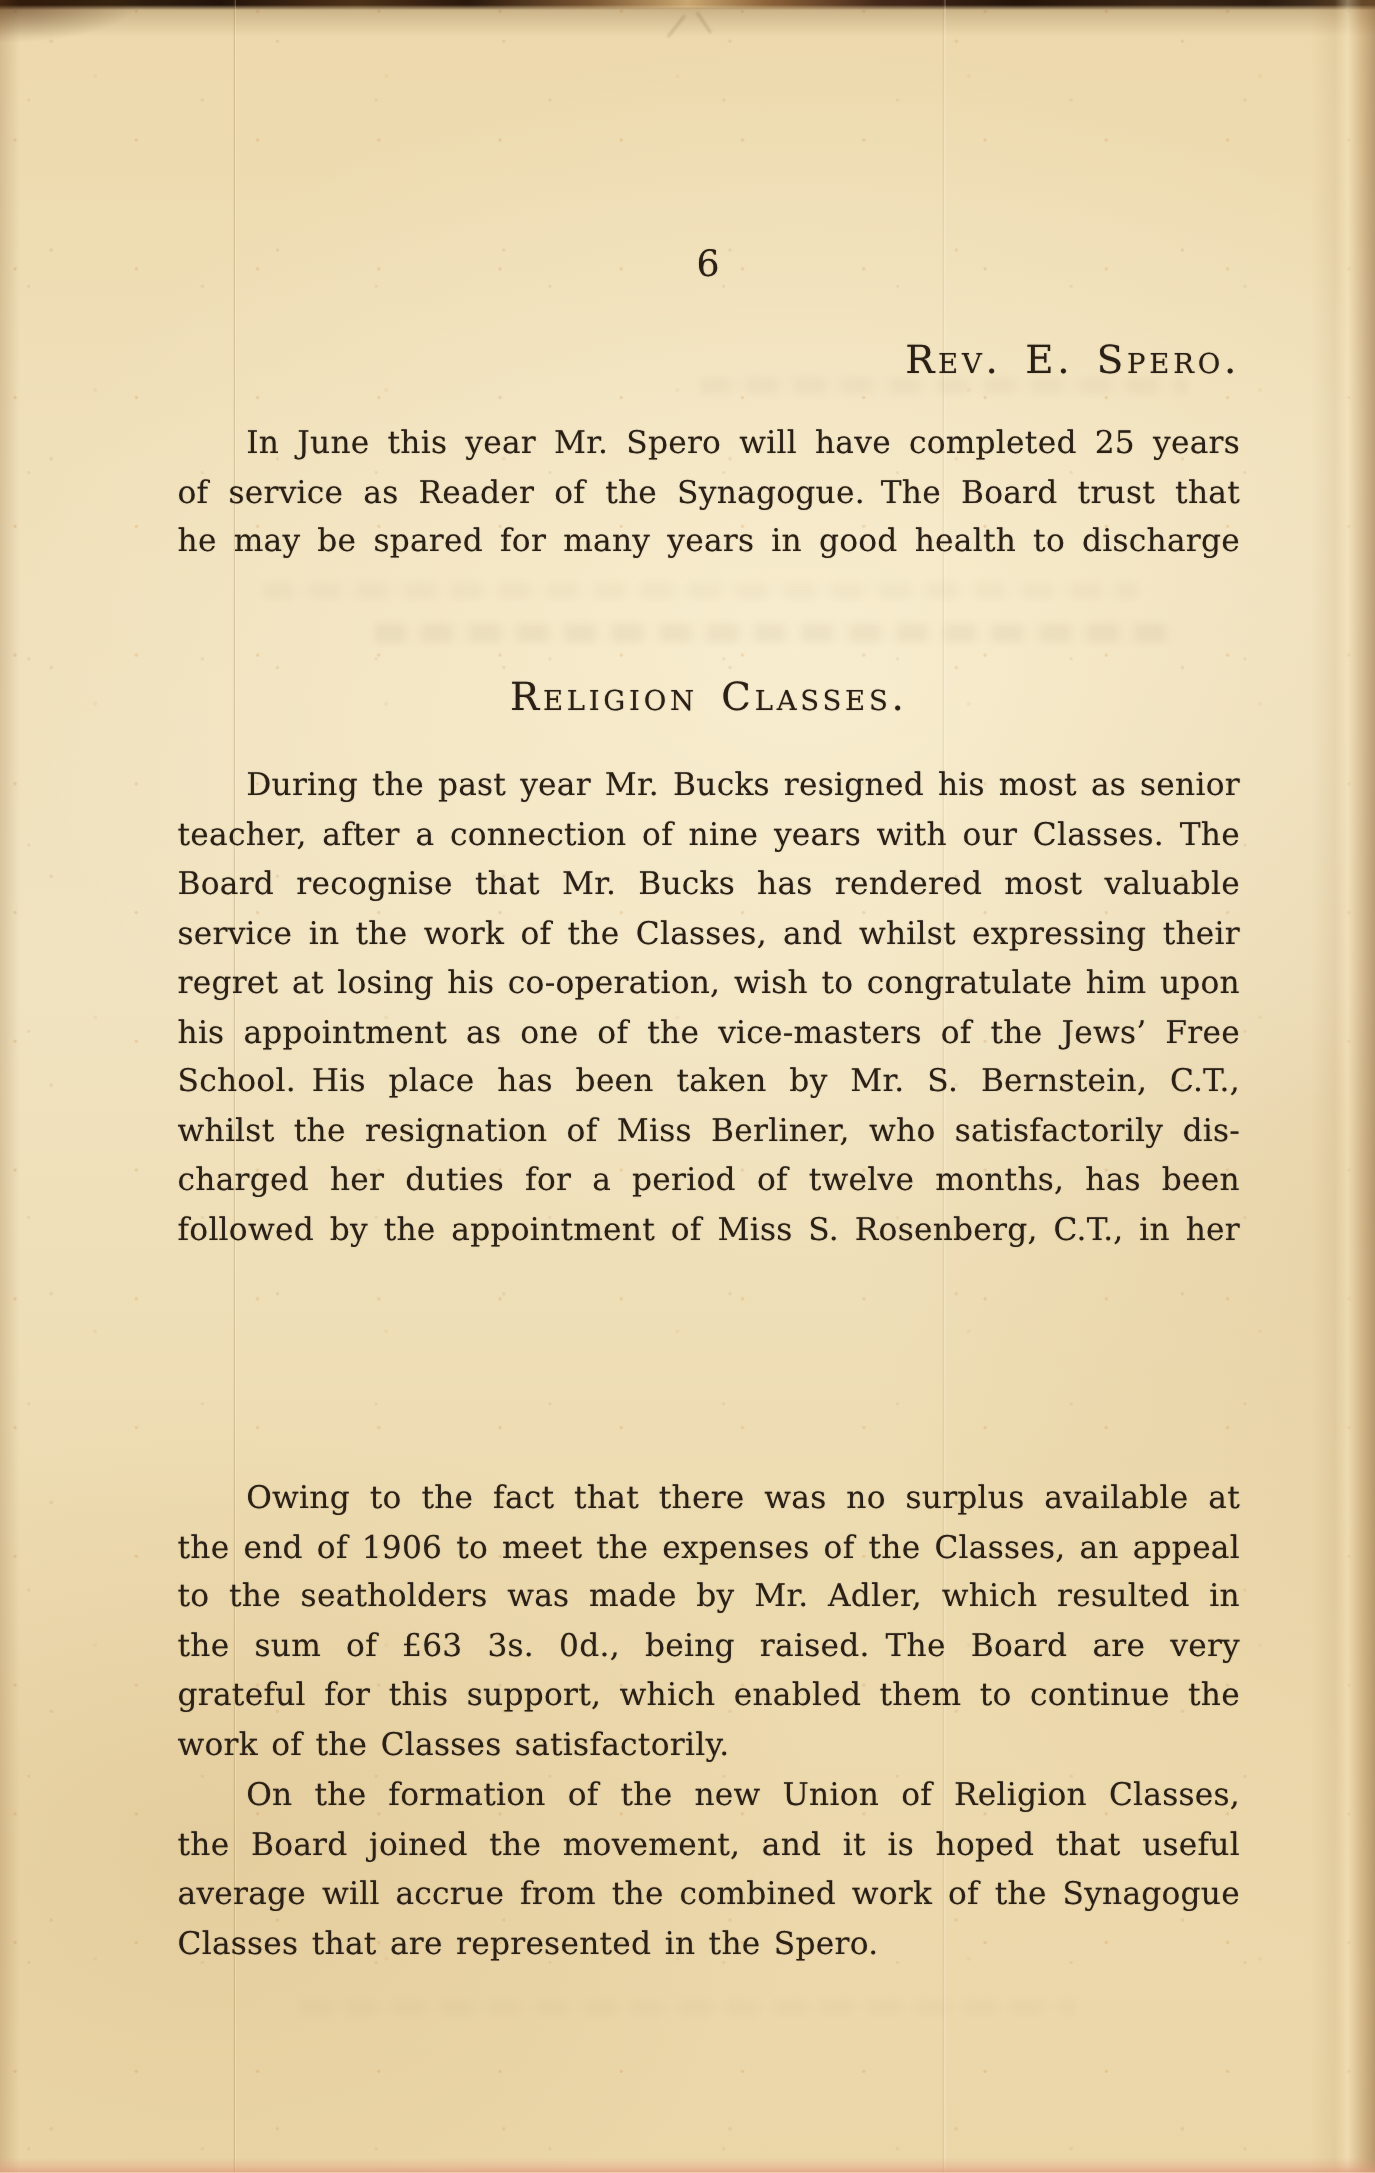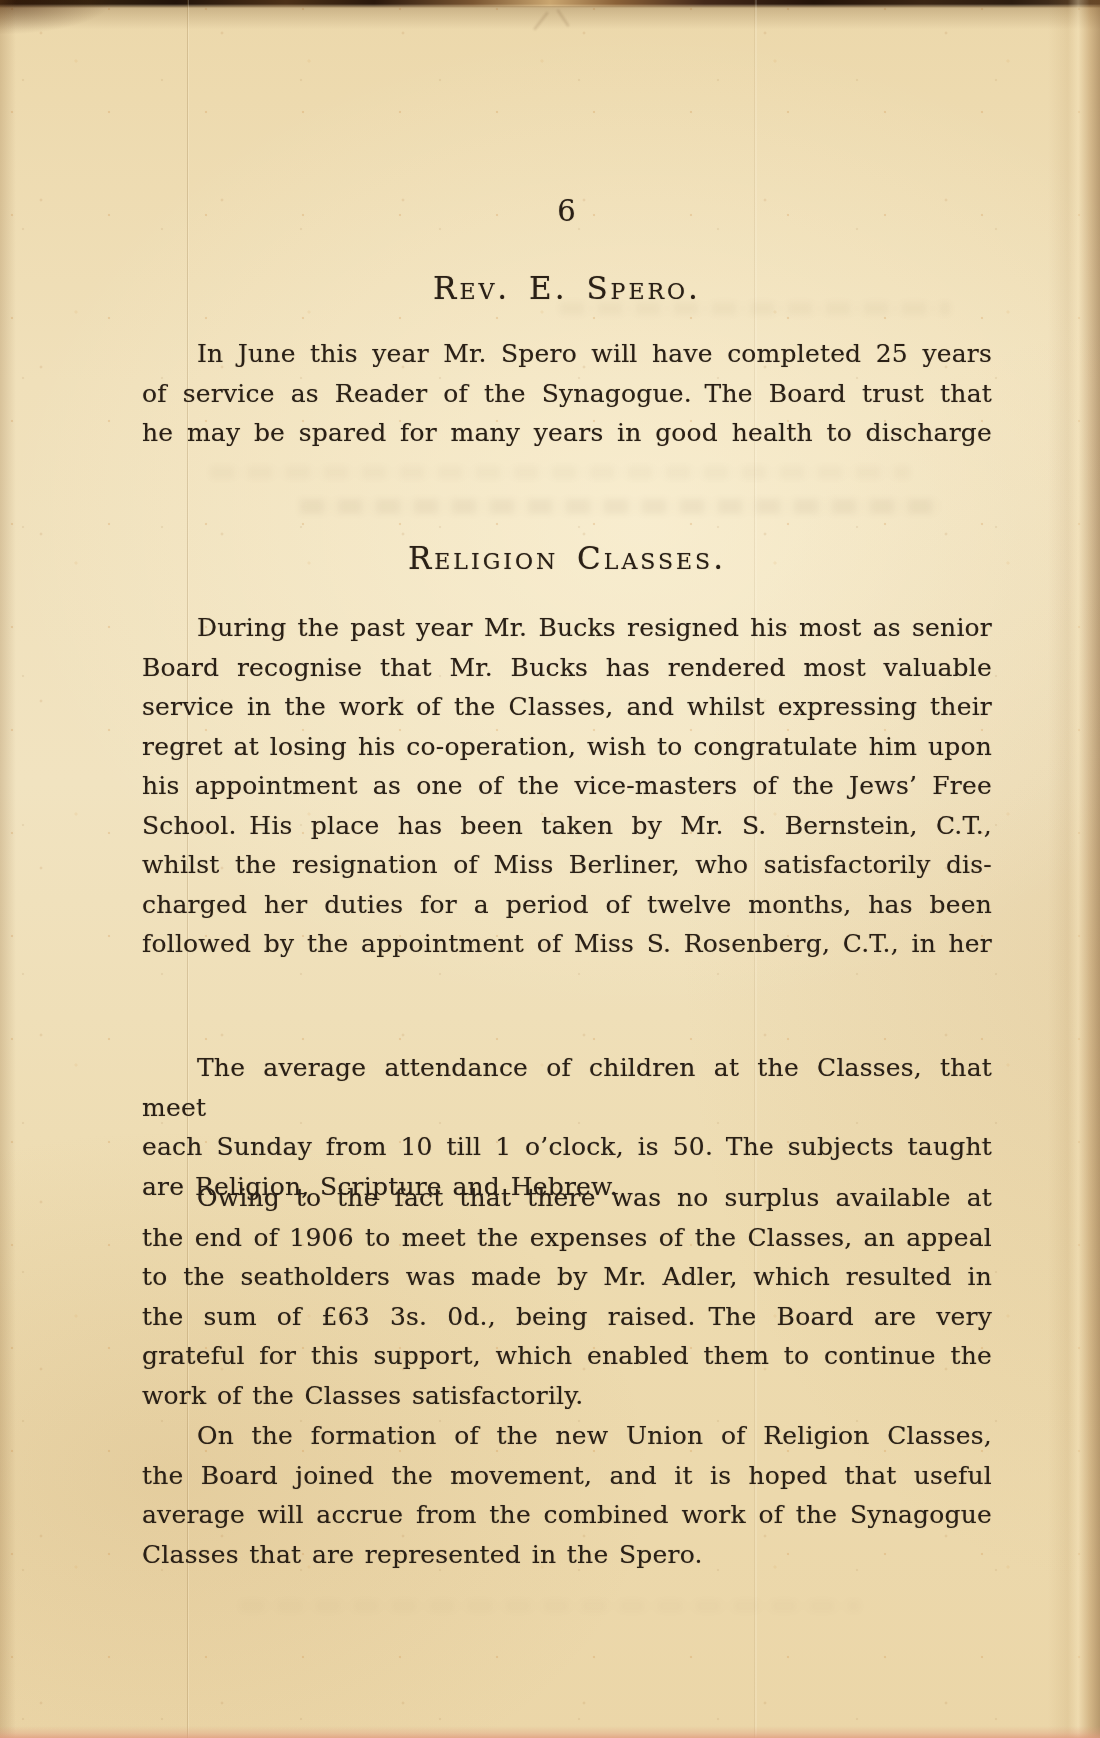--- a/index.html
+++ b/index.html
@@ -101,21 +101,21 @@
     text-align:center;font-size:29px;line-height:34px;
     letter-spacing:1px;
     text-shadow:0 0 1px rgba(42,32,22,0.45);
   }
   .heading{
     position:absolute;left:142px;width:850px;text-align:center;
     font-variant:small-caps;font-size:31px;line-height:36px;
     letter-spacing:3px;word-spacing:6px;
     text-shadow:0 0 1px rgba(42,32,22,0.45);
   }
-  .heading.h1{top:270px;}
+  .heading.h1{top:270px;text-align:right;}
   .heading.h2{top:540px;}
   .para{
     position:absolute;left:142px;width:850px;
     font-size:25px;line-height:39.5px;
     word-spacing:2.5px;letter-spacing:0.2px;
     text-shadow:0 0 1px rgba(42,32,22,0.40);
   }
   .para.p1{top:334px;}
   .para.p2{top:608px;}
   .para.p3{top:1048px;}
@@ -152,33 +152,29 @@
   <div class="heading h1">Rev. E. Spero.</div>
   <div class="para p1">
       <div class="line first">In June this year Mr. Spero will have completed 25 years</div>
       <div class="line">of service as Reader of the Synagogue. The Board trust that</div>
       <div class="line">he may be spared for many years in good health to discharge</div>
     </div>
 
   <div class="heading h2">Religion Classes.</div>
   <div class="para p2">
       <div class="line first">During the past year Mr. Bucks resigned his most as senior</div>
+      <div class="line">teacher, after a connection of nine years with our Classes. The</div>
       <div class="line">Board recognise that Mr. Bucks has rendered most valuable</div>
       <div class="line">service in the work of the Classes, and whilst expressing their</div>
       <div class="line">regret at losing his co-operation, wish to congratulate him upon</div>
       <div class="line">his appointment as one of the vice-masters of the Jews’ Free</div>
       <div class="line">School. His place has been taken by Mr. S. Bernstein, C.T.,</div>
       <div class="line">whilst the resignation of Miss Berliner, who satisfactorily dis-</div>
       <div class="line">charged her duties for a period of twelve months, has been</div>
       <div class="line">followed by the appointment of Miss S. Rosenberg, C.T., in her</div>
-    </div>
-  <div class="para p3">
-      <div class="line first">The average attendance of children at the Classes, that meet</div>
-      <div class="line">each Sunday from 10 till 1 o’clock, is 50. The subjects taught</div>
-      <div class="line last">are Religion, Scripture and Hebrew.</div>
     </div>
   <div class="para p4">
       <div class="line first">Owing to the fact that there was no surplus available at</div>
       <div class="line">the end of 1906 to meet the expenses of the Classes, an appeal</div>
       <div class="line">to the seatholders was made by Mr. Adler, which resulted in</div>
       <div class="line">the sum of £63 3s. 0d., being raised. The Board are very</div>
       <div class="line">grateful for this support, which enabled them to continue the</div>
       <div class="line last">work of the Classes satisfactorily.</div>
     </div>
   <div class="para p5">

